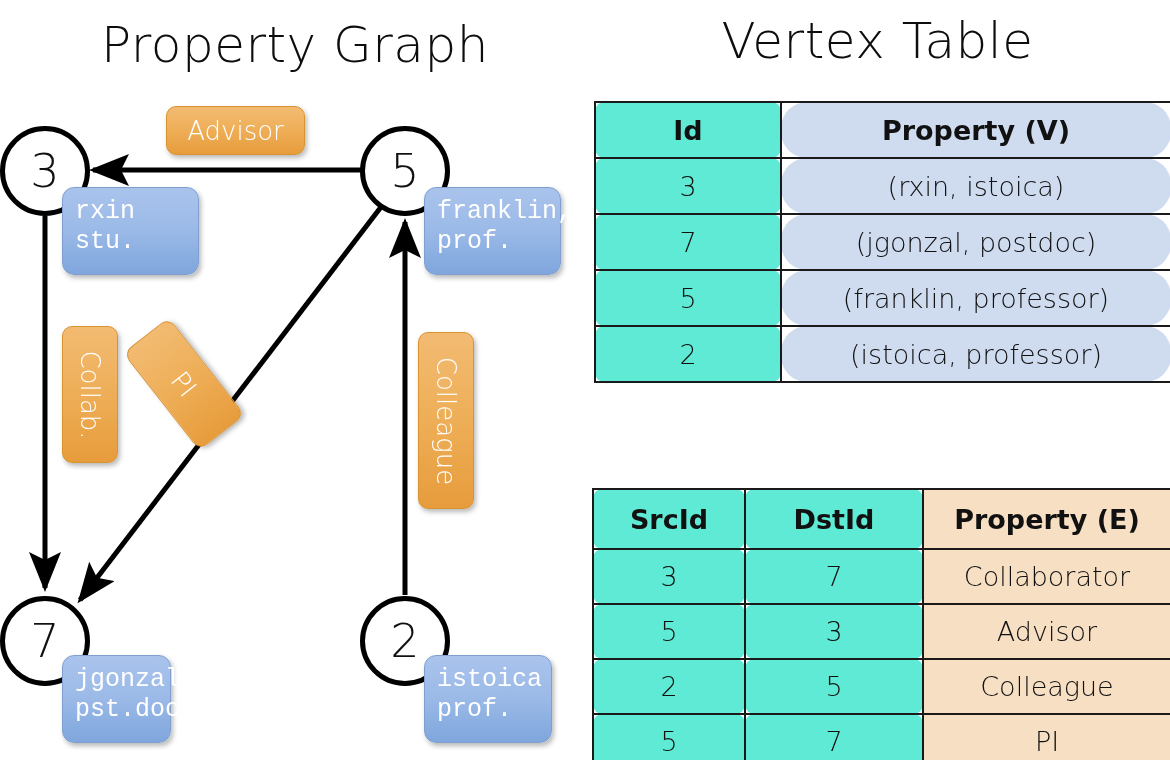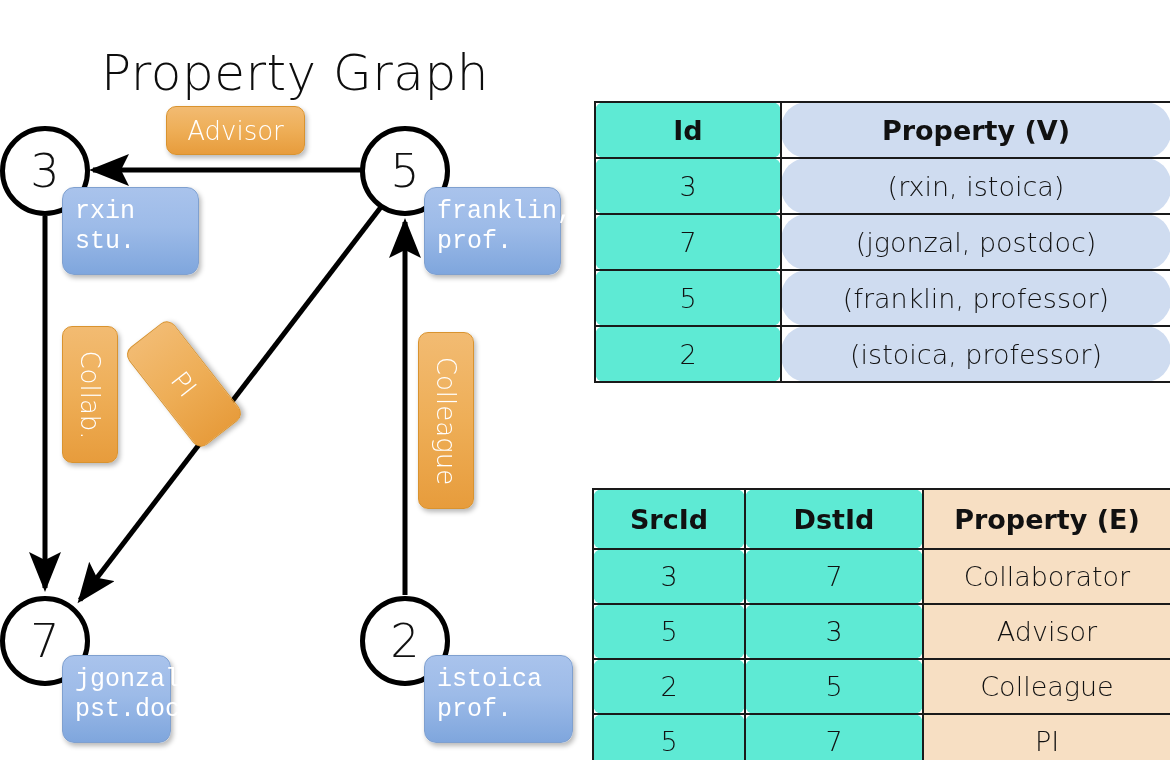--- a/index.html
+++ b/index.html
@@ -4,21 +4,21 @@
 <style>
   html,body{margin:0;padding:0;background:#ffffff;}
   body{width:1170px;height:760px;position:relative;overflow:hidden;
        font-family:"Liberation Sans","DejaVu Sans",sans-serif;color:#000;}
 
   .stage{position:absolute;left:0;top:0;width:1170px;height:760px;}
 
   
   .title{position:absolute;font-weight:300;letter-spacing:0.5px;
          color:#0d0d0d;white-space:nowrap;font-family:"DejaVu Sans",sans-serif;}
-  #title-pg{left:0;top:16px;width:590px;text-align:center;font-size:50px;margin-top:28px;}
+  #title-pg{left:0;top:16px;width:590px;text-align:center;font-size:50px;}
   #title-vt{left:585px;top:12px;width:585px;text-align:center;font-size:50px;}
   #title-et{left:585px;top:404px;width:585px;text-align:center;font-size:50px;}
 
   
   #graph-svg{position:absolute;left:0;top:0;width:590px;height:760px;}
 
   
   .node{position:absolute;border:5px solid #000;border-radius:50%;
         background:#fff;box-sizing:border-box;
         display:flex;align-items:center;justify-content:center;
@@ -53,20 +53,21 @@
   .blue-cell{background:#cfdcf0;border-radius:26px;}
   .orange-cell{background:#f7dfc3;}
   .white-cell{background:#5eead4;border-radius:9px;}
 </style>
 </head>
 <body>
 
 <div class="stage">
 
   <div class="title" id="title-pg">Property Graph</div>
+  <div class="title" id="title-vt">Vertex Table</div>
 
   <svg id="graph-svg" viewBox="0 0 590 760">
     <defs>
       <marker id="arrowhead" markerWidth="9" markerHeight="9" refX="7.2" refY="3.2" orient="auto" markerUnits="strokeWidth">
         <path d="M0,0 L8,3.2 L0,6.4 L1.6,3.2 Z" fill="#000"></path>
       </marker>
     </defs>
 
     <line x1="361" y1="170" x2="93" y2="170" stroke="#000" stroke-width="5" marker-end="url(#arrowhead)"></line>
 
@@ -98,21 +99,21 @@
   <div class="pbox" style="left:424px;top:187px;width:137px;height:88px;">
     <span>franklin,</span>
     <span>prof.</span>
   </div>
 
   <div class="pbox" style="left:62px;top:655px;width:109px;height:88px;">
     <span>jgonzal,</span>
     <span>pst.doc.</span>
   </div>
 
-  <div class="pbox" style="left:424px;top:655px;width:149px;height:88px;">
+  <div class="pbox" style="left:424px;top:655px;width:128px;height:88px;">
     <span>istoica</span>
     <span>prof.</span>
   </div>
 
   <div class="ebox" style="left:166px;top:106px;width:139px;height:49px;">
     <span class="lbl">Advisor</span>
   </div>
 
   <div class="ebox vert" style="left:62px;top:326px;width:56px;height:137px;">
     <span class="lbl">Collab.</span>

